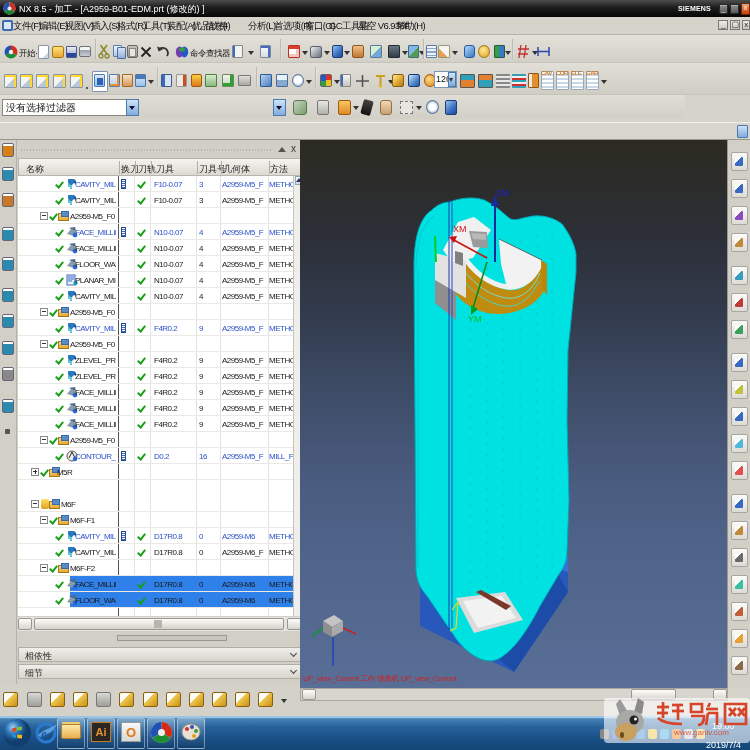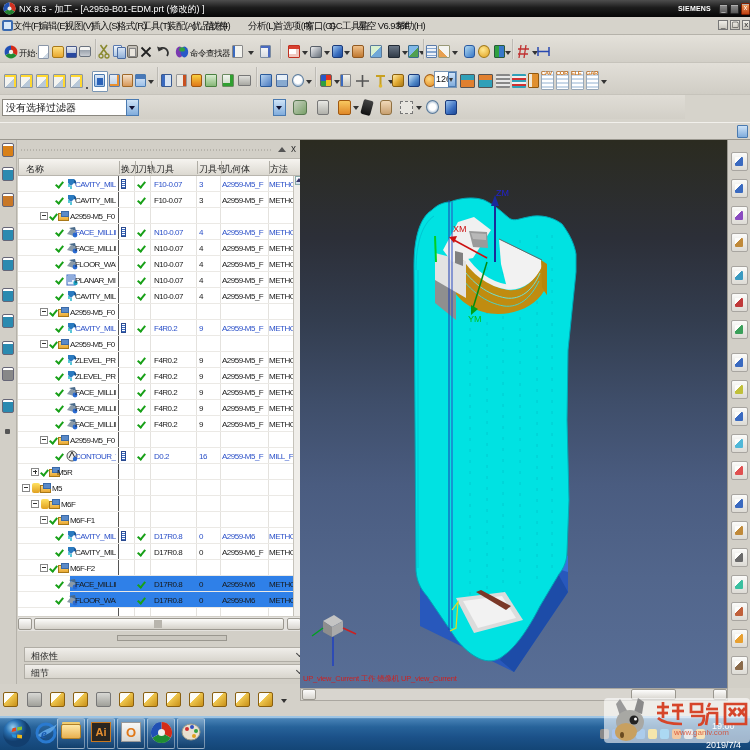--- a/index.html
+++ b/index.html
@@ -42,21 +42,21 @@
 .qm{position:absolute;top:3px;width:8px;height:10px;background:linear-gradient(#ffe060,#e0a020);border-radius:2px}
 .fold{position:absolute;width:11px;height:8px;background:linear-gradient(#ffd780,#e8a830);border:1px solid #a87818}
 .foldt{position:absolute;width:8px;height:6px;background:#5a8ac8;border:1px solid #3a6aa8}
 .tci{position:absolute;width:5px;height:10px;background:repeating-linear-gradient(#fff 0,#fff 1px,#3a6ac0 1px,#3a6ac0 2px);border:1px solid #2a4a90}
 .opic{position:absolute}
 .vline{position:absolute;top:0;width:1px;height:440px;background:#e4e2de}
 .hline{position:absolute;left:0;width:275px;height:1px;background:#ebe9e5}
 #vscr{left:276px;top:36px;width:10px;height:440px;background:#f0eeea;border-left:1px solid #c5c2ba}
 #hscr{left:1px;top:477px;width:284px;height:14px;background:#e4e2de}
 .scrbtn{position:absolute;width:14px;height:12px;background:linear-gradient(#fdfdfc,#d8d5cf);border:1px solid #9a978f;border-radius:2px}
-.secbar{left:7px;width:283px;height:15px;background:linear-gradient(#f0eeea,#d8d5cd);border:1px solid #b0ada5;font-size:9px;color:#222}
+.secbar{left:1px;width:283px;height:15px;background:linear-gradient(#f0eeea,#d8d5cd);border:1px solid #b0ada5;font-size:9px;color:#222}
 .chev{position:absolute;width:7px;height:7px}
 .chev:after{content:"";position:absolute;left:0;top:0;width:4px;height:4px;border-right:1px solid #444;border-bottom:1px solid #444;transform:rotate(45deg)}
 #btb{left:0;top:684px;width:300px;height:32px;background:#d4d1c9}
 #understrip{left:300px;top:701px;width:450px;height:15px;background:#d4d1c9}
 #vp{left:300px;top:140px;width:428px;height:548px;overflow:hidden;background:linear-gradient(#2b2b20 0%,#2c2f38 18%,#333d4f 33%,#3f4e6a 48%,#4a5c80 63%,#52668c 80%,#586e96 100%)}
 #rstrip{left:727px;top:140px;width:23px;height:548px;background:#d2cfc7;border-left:1px solid #9a978f}
 #vhs{left:300px;top:688px;width:428px;height:13px;background:#d8d5cf;border:1px solid #aaa7a0}
 .rsic{position:absolute;left:3px;width:17px;height:19px;background:linear-gradient(#fbfbf9,#dddbd5);border:1px solid #a8a5a0;border-radius:2px}
 #task{left:0;top:716px;width:750px;height:34px;background:linear-gradient(#8ab4da 0%,#4580b4 10%,#27639a 32%,#1b5189 62%,#134575 100%)}
 .tkbtn{position:absolute;top:2px;width:28px;height:31px;background:linear-gradient(rgba(255,255,255,.30),rgba(255,255,255,.10) 50%,rgba(0,0,0,.10));border:1px solid rgba(255,255,255,.4);border-radius:2px}
@@ -537,28 +537,20 @@
         <span class="c5 blue">A2959-M5_F</span>
         <span class="c6 blue">MILL_FI</span>
       </div>
       <div class="row" style="top:288px">
         <div class="hline" style="top:15px"></div>
         <div class="pm plus" style="left:13px"></div>
         <div class="chk" style="left:23px;top:4px"></div>
         <div class="fold" style="left:31px;top:5px"></div>
         <div class="foldt" style="left:34px;top:3px"></div>
         <span class="nm blk" style="left:39px;width:54px">M5R</span>
-      </div>
-      <div class="row" style="top:304px">
-        <div class="hline" style="top:15px"></div>
-        <div class="pm" style="left:4px"></div>
-        <div class="qm" style="left:14px"></div>
-        <div class="fold" style="left:22px;top:5px"></div>
-        <div class="foldt" style="left:25px;top:3px"></div>
-        <span class="nm blk" style="left:34px;width:63px">M5</span>
       </div>
       <div class="row" style="top:320px">
         <div class="hline" style="top:15px"></div>
         <div class="pm" style="left:13px"></div>
         <div class="qm" style="left:23px"></div>
         <div class="fold" style="left:31px;top:5px"></div>
         <div class="foldt" style="left:34px;top:3px"></div>
         <span class="nm blk" style="left:43px;width:54px">M6F</span>
       </div>
       <div class="row" style="top:336px">

